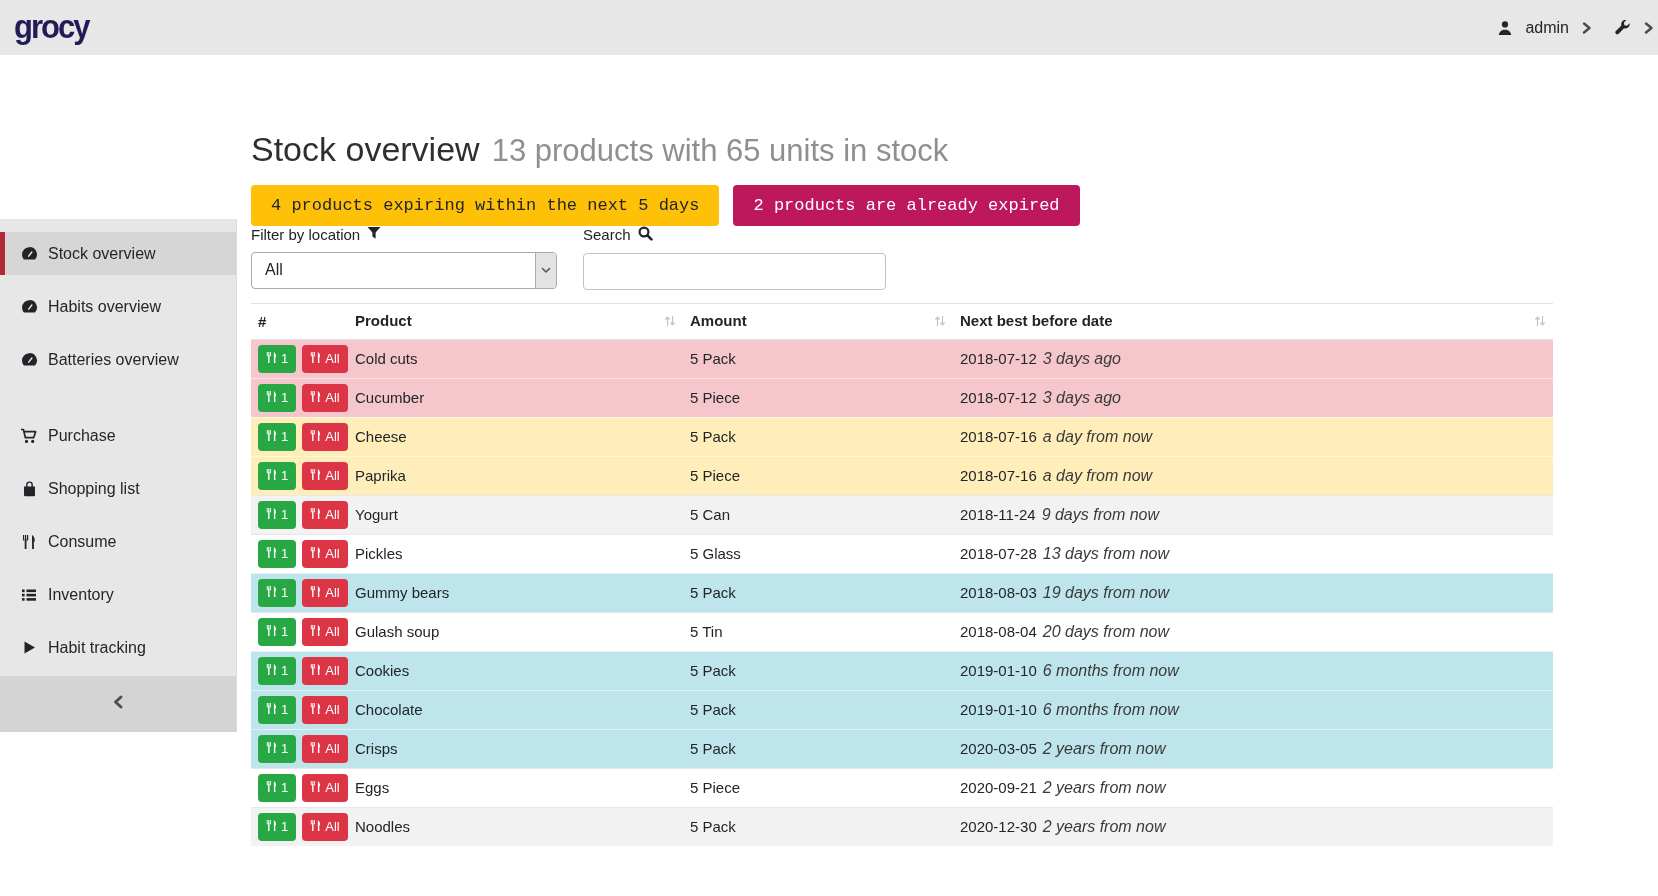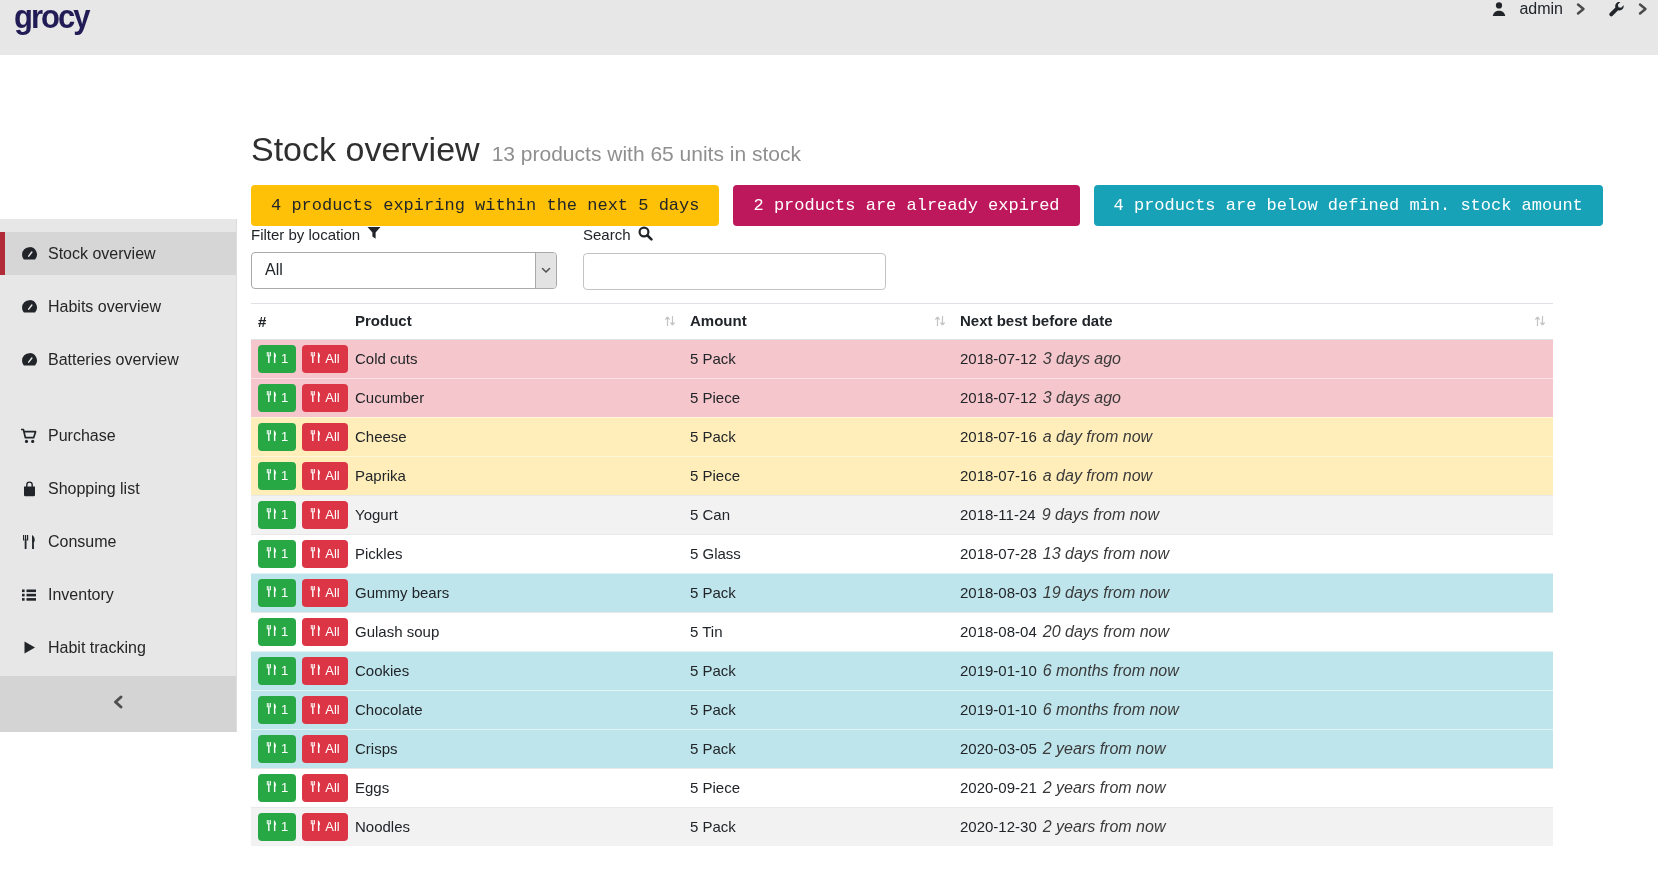--- a/index.html
+++ b/index.html
@@ -1,42 +1,42 @@
 <!DOCTYPE html>
 <html><head>
 <meta charset="utf-8">
 <style>
   * { margin:0; padding:0; box-sizing:border-box; }
   html,body { width:1658px; height:896px; }
   body { font-family:"Liberation Sans", sans-serif; color:#212529; background:#fff; }
   .app { width:1658px; height:896px; display:flex; flex-direction:column; overflow:hidden; }
 
   
-  .navbar { height:55px; background:#e7e7e7; display:flex; align-items:flex-start; justify-content:space-between; padding:0 10px 0 14px; flex:0 0 auto; }
+  .navbar { height:55px; background:#e7e7e7; display:flex; align-items:center; justify-content:space-between; padding:0 4px 0 14px; flex:0 0 auto; }
   .logo { font-size:31px; font-weight:bold; color:#211c55; letter-spacing:-2px; transform:scaleY(1.05); cursor:pointer; }
   .nav-right { display:flex; align-items:center; gap:22px; }
   .nav-chunk { display:flex; align-items:center; gap:12px; cursor:pointer; font-size:16px; color:#212529; }
   .chev { display:inline-flex; align-items:center; color:#4a4a4a; }
 
   
   .shell { flex:1; display:flex; min-height:0;align-items:center; }
   .sidebar { width:237px; background:#e7e7e7; border-right:1px solid #dcdcdc; position:relative; flex:0 0 auto; }
   .nav-item { height:43px; display:flex; align-items:center; gap:10px; padding-left:20px; font-size:16px; color:#262626; cursor:pointer; position:relative; margin-bottom:10px; }
   .nav-item .ic { width:18px; display:inline-flex; justify-content:center; }
   .nav-item.active { background:#d6d6d6; }
   .nav-item.active::before { content:""; position:absolute; left:0; top:0; bottom:0; width:5px; background:#b02a38; }
   .nav-item.gap { margin-top:33px; }
   .nav-item .after-chev { margin-left:auto; margin-right:16px; color:#4a4a4a; }
   .sidebar-footer { position:absolute; left:0; right:0; bottom:0; height:56px; background:#d4d4d4; display:flex; align-items:center; justify-content:center; cursor:pointer; }
 
   
   .main { flex:1; background:#fff; padding:14px 15px 0 14px; min-width:0; }
   .titleline { margin-top:10px; display:flex; align-items:baseline; gap:12px; }
   .title { font-size:34px; color:#2f2f2f; }
-  .subtitle { font-size:21px; color:#8f8f8f; }
+  .subtitle { font-size:31px; color:#8f8f8f; }
 
   .alerts { display:flex; gap:14px; margin-top:16px;font-family:Liberation Mono, monospace; }
   .alert-btn { border:none; border-radius:4px; padding:11px 20px; font-size:17px; font-family:inherit; cursor:pointer; white-space:nowrap; }
 
   .filters { display:flex; }
   .fgroup { margin-right:26px; }
   .flabel { display:flex; align-items:center; gap:7px; font-size:15px; color:#212529; }
   .control { margin-top:9px; height:37px; }
   .select { width:306px; border:1px solid #a9a9a9; border-radius:4px; background:#fff; display:flex; align-items:center; cursor:pointer; height:37px; }
   .select .val { flex:1; padding-left:13px; font-size:16px; }
@@ -210,21 +210,20 @@
     <div class="main">
 
       <div class="titleline">
         <span class="title">Stock overview</span>
         <span class="subtitle">13 products with 65 units in stock</span>
       </div>
 
       <div class="alerts">
         <button class="alert-btn" style="background: rgb(255, 193, 7); color: rgb(33, 37, 41);">4 products expiring within the next 5 days</button>
         <button class="alert-btn" style="background: #be185d; color: rgb(255, 255, 255);">2 products are already expired</button>
-        <button class="alert-btn" style="background: rgb(23, 162, 184); color: rgb(255, 255, 255);">4 products are below defined min. stock amount</button>
       </div>
 
       <div class="filters">
         <div class="fgroup">
           <div class="flabel">
             <span>Filter by location</span>
             <span>
               <svg width="14" height="14" viewBox="0 0 14 14">
                   <path d="M0.5 1h13L8.6 6.6v6.2L5.4 10.5V6.6z" fill="#212529"></path>
                 </svg>

